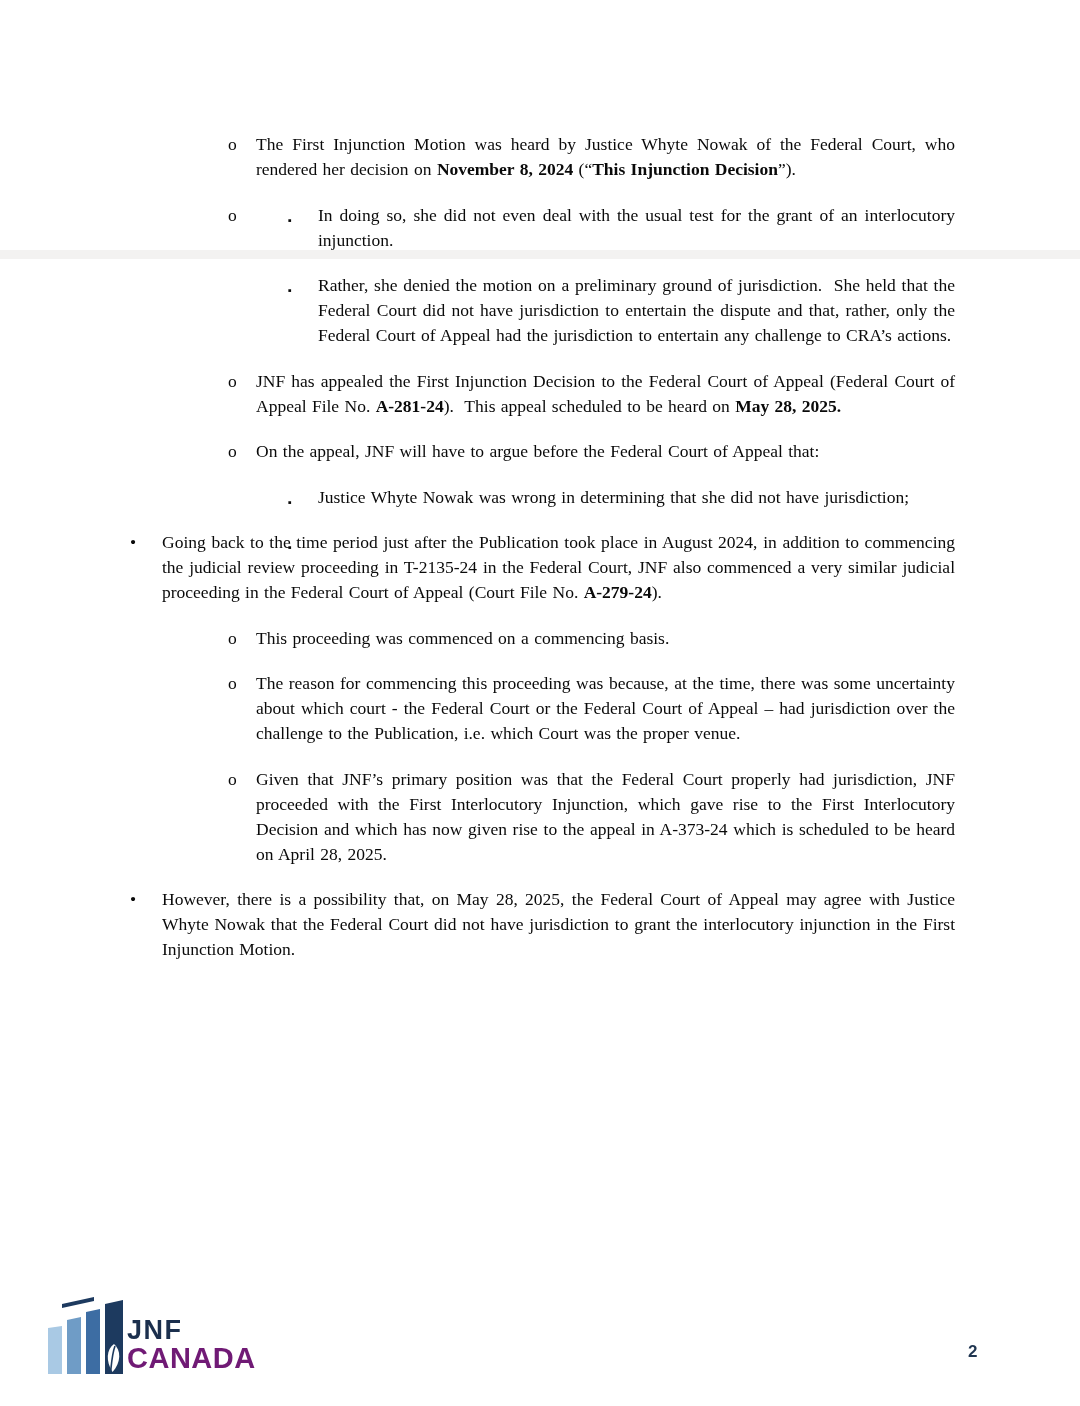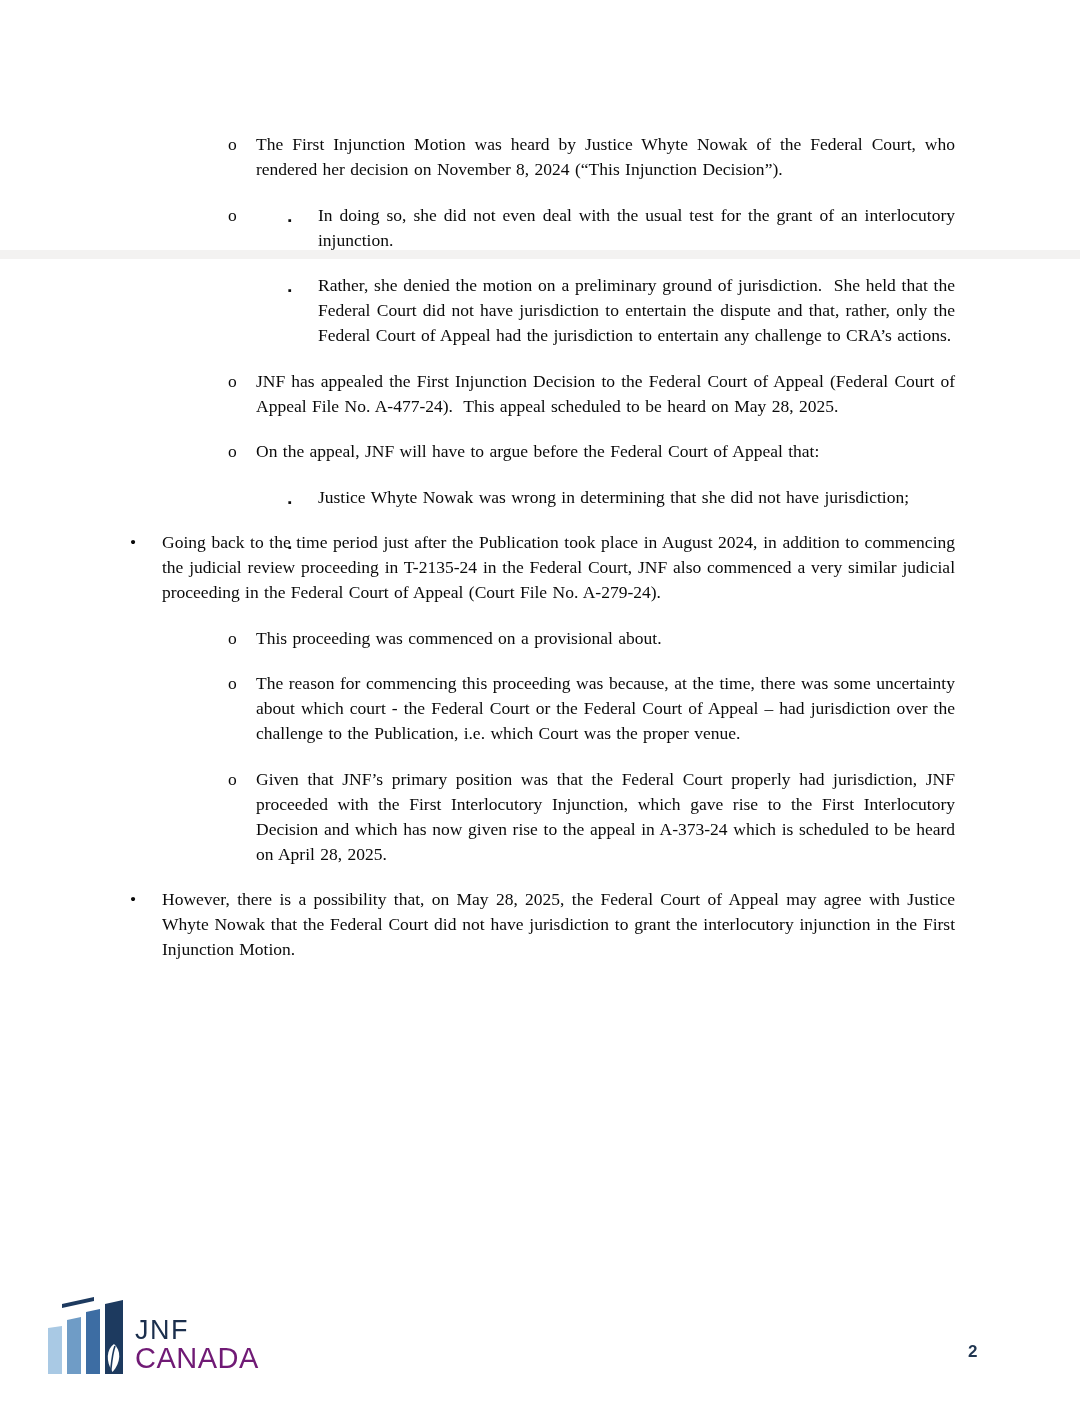--- a/index.html
+++ b/index.html
@@ -33,33 +33,33 @@
     margin: 0 125px 20.5px 0;
     word-spacing: 1px;
   }
   .level-1 { margin-left: 162px; }
   .level-2 { margin-left: 256px; }
   .level-3 { margin-left: 318px; }
   .bullet { position: absolute; }
   .level-1 > .bullet { left: -32px; }
   .level-2 > .bullet { left: -28px; }
   .level-3 > .bullet { left: -30px; font-size: 11px; top: 5px; }
-  .para b { font-weight: normal; }
+  .para b { font-weight: bold; }
   .footer-logo {
     position: absolute;
     left: 48px;
     top: 1294px;
     display: flex;
     align-items: flex-start;
   }
   .logo-text {
-    margin-left: 9px;
+    margin-left: 1px;
     padding-top: 22px;
     font-family: "Liberation Sans", sans-serif;
-    font-weight: normal;
+    font-weight: bold;
     line-height: 28px;
   }
   .logo-text .jnf {
     font-size: 27px;
     letter-spacing: 1.5px;
     color: #1b2f4d;
   }
   .logo-text .canada {
     font-size: 29px;
     letter-spacing: 0.5px;
@@ -80,26 +80,26 @@
 
 <div class="page">
 
   <div class="scan-band"></div>
 
   <div class="content">
       <div class="para level-2"><span class="bullet">o</span><span>The First Injunction Motion was heard by Justice Whyte Nowak of the Federal Court, who rendered her decision on </span><b>November 8, 2024</b><span> (“</span><b>This Injunction Decision</b><span>”).</span></div>
       <div class="para level-2"><span class="bullet">o</span></div>
       <div class="para level-3"><span class="bullet">▪</span><span>In doing so, she did not even deal with the usual test for the grant of an interlocutory injunction.</span></div>
       <div class="para level-3"><span class="bullet">▪</span><span>Rather, she denied the motion on a preliminary ground of jurisdiction.&nbsp; She held that the Federal Court did not have jurisdiction to entertain the dispute and that, rather, only the Federal Court of Appeal had the jurisdiction to entertain any challenge to CRA’s actions.</span></div>
-      <div class="para level-2"><span class="bullet">o</span><span>JNF has appealed the First Injunction Decision to the Federal Court of Appeal (Federal Court of Appeal File No. </span><b>A-477-24</b><span>).&nbsp; This appeal scheduled to be heard on </span><b>May 28, 2025.</b></div>
+      <div class="para level-2"><span class="bullet">o</span><span>JNF has appealed the First Injunction Decision to the Federal Court of Appeal (Federal Court of Appeal File No. </span><b>A-281-24</b><span>).&nbsp; This appeal scheduled to be heard on </span><b>May 28, 2025.</b></div>
       <div class="para level-2"><span class="bullet">o</span><span>On the appeal, JNF will have to argue before the Federal Court of Appeal that:</span></div>
       <div class="para level-3"><span class="bullet">▪</span><span>Justice Whyte Nowak was wrong in determining that she did not have jurisdiction;</span></div>
       <div class="para level-3"><span class="bullet">▪</span></div>
       <div class="para level-1"><span class="bullet">•</span><span>Going back to the time period just after the Publication took place in August 2024, in addition to commencing the judicial review proceeding in T-2135-24 in the Federal Court, JNF also commenced a very similar judicial proceeding in the Federal Court of Appeal (Court File No. </span><b>A-279-24</b><span>).</span></div>
-      <div class="para level-2"><span class="bullet">o</span><span>This proceeding was commenced on a provisional about.</span></div>
+      <div class="para level-2"><span class="bullet">o</span><span>This proceeding was commenced on a commencing basis.</span></div>
       <div class="para level-2"><span class="bullet">o</span><span>The reason for commencing this proceeding was because, at the time, there was some uncertainty about which court - the Federal Court or the Federal Court of Appeal – had jurisdiction over the challenge to the Publication, i.e. which Court was the proper venue.</span></div>
       <div class="para level-2"><span class="bullet">o</span><span>Given that JNF’s primary position was that the Federal Court properly had jurisdiction, JNF proceeded with the First Interlocutory Injunction, which gave rise to the First Interlocutory Decision and which has now given rise to the appeal in A-373-24 which is scheduled to be heard on April 28, 2025.</span></div>
       <div class="para level-1"><span class="bullet">•</span><span>However, there is a possibility that, on May 28, 2025, the Federal Court of Appeal may agree with Justice Whyte Nowak that the Federal Court did not have jurisdiction to grant the interlocutory injunction in the First Injunction Motion.</span></div>
     </div>
 
   <div class="footer-logo">
     <svg width="78" height="82" viewBox="0 0 78 82">
       <polygon points="14,10 46,3 46,7 14,14" fill="#1d3a5f"></polygon>
       <polygon points="0,34 14,32 14,80 0,80" fill="#a9c9e4"></polygon>
       <polygon points="19,26 33,23 33,80 19,80" fill="#6f9cc6"></polygon>

